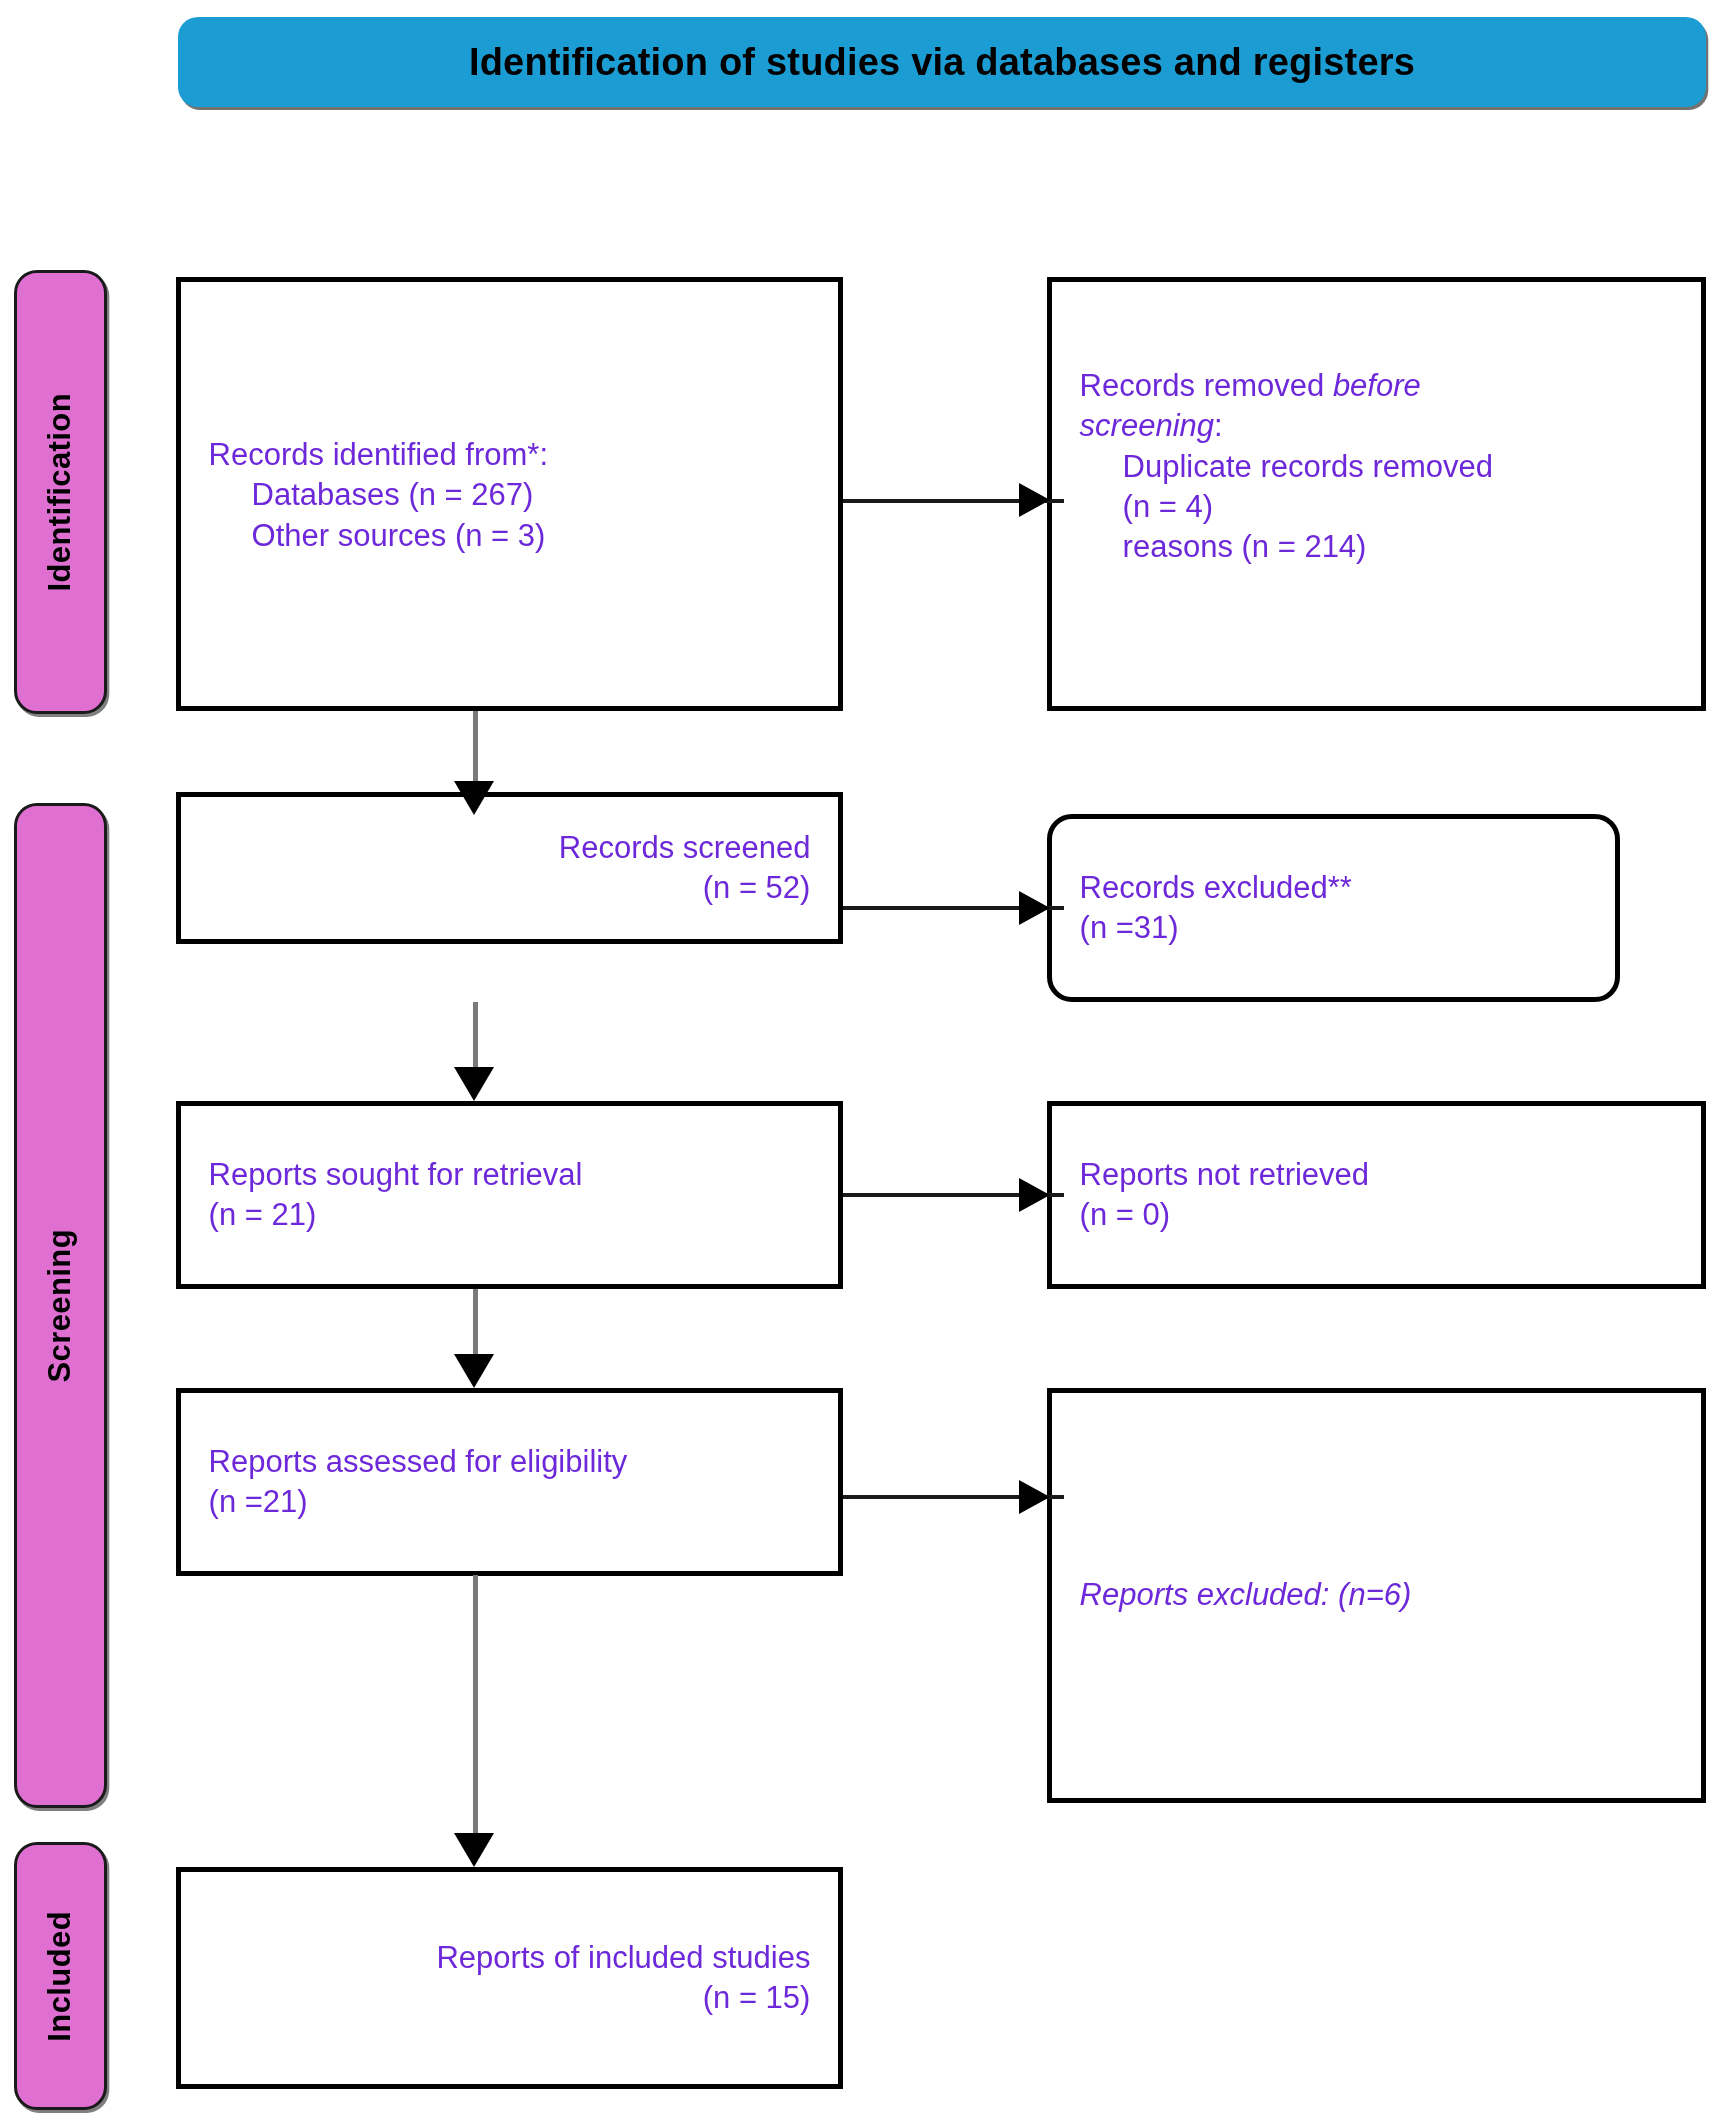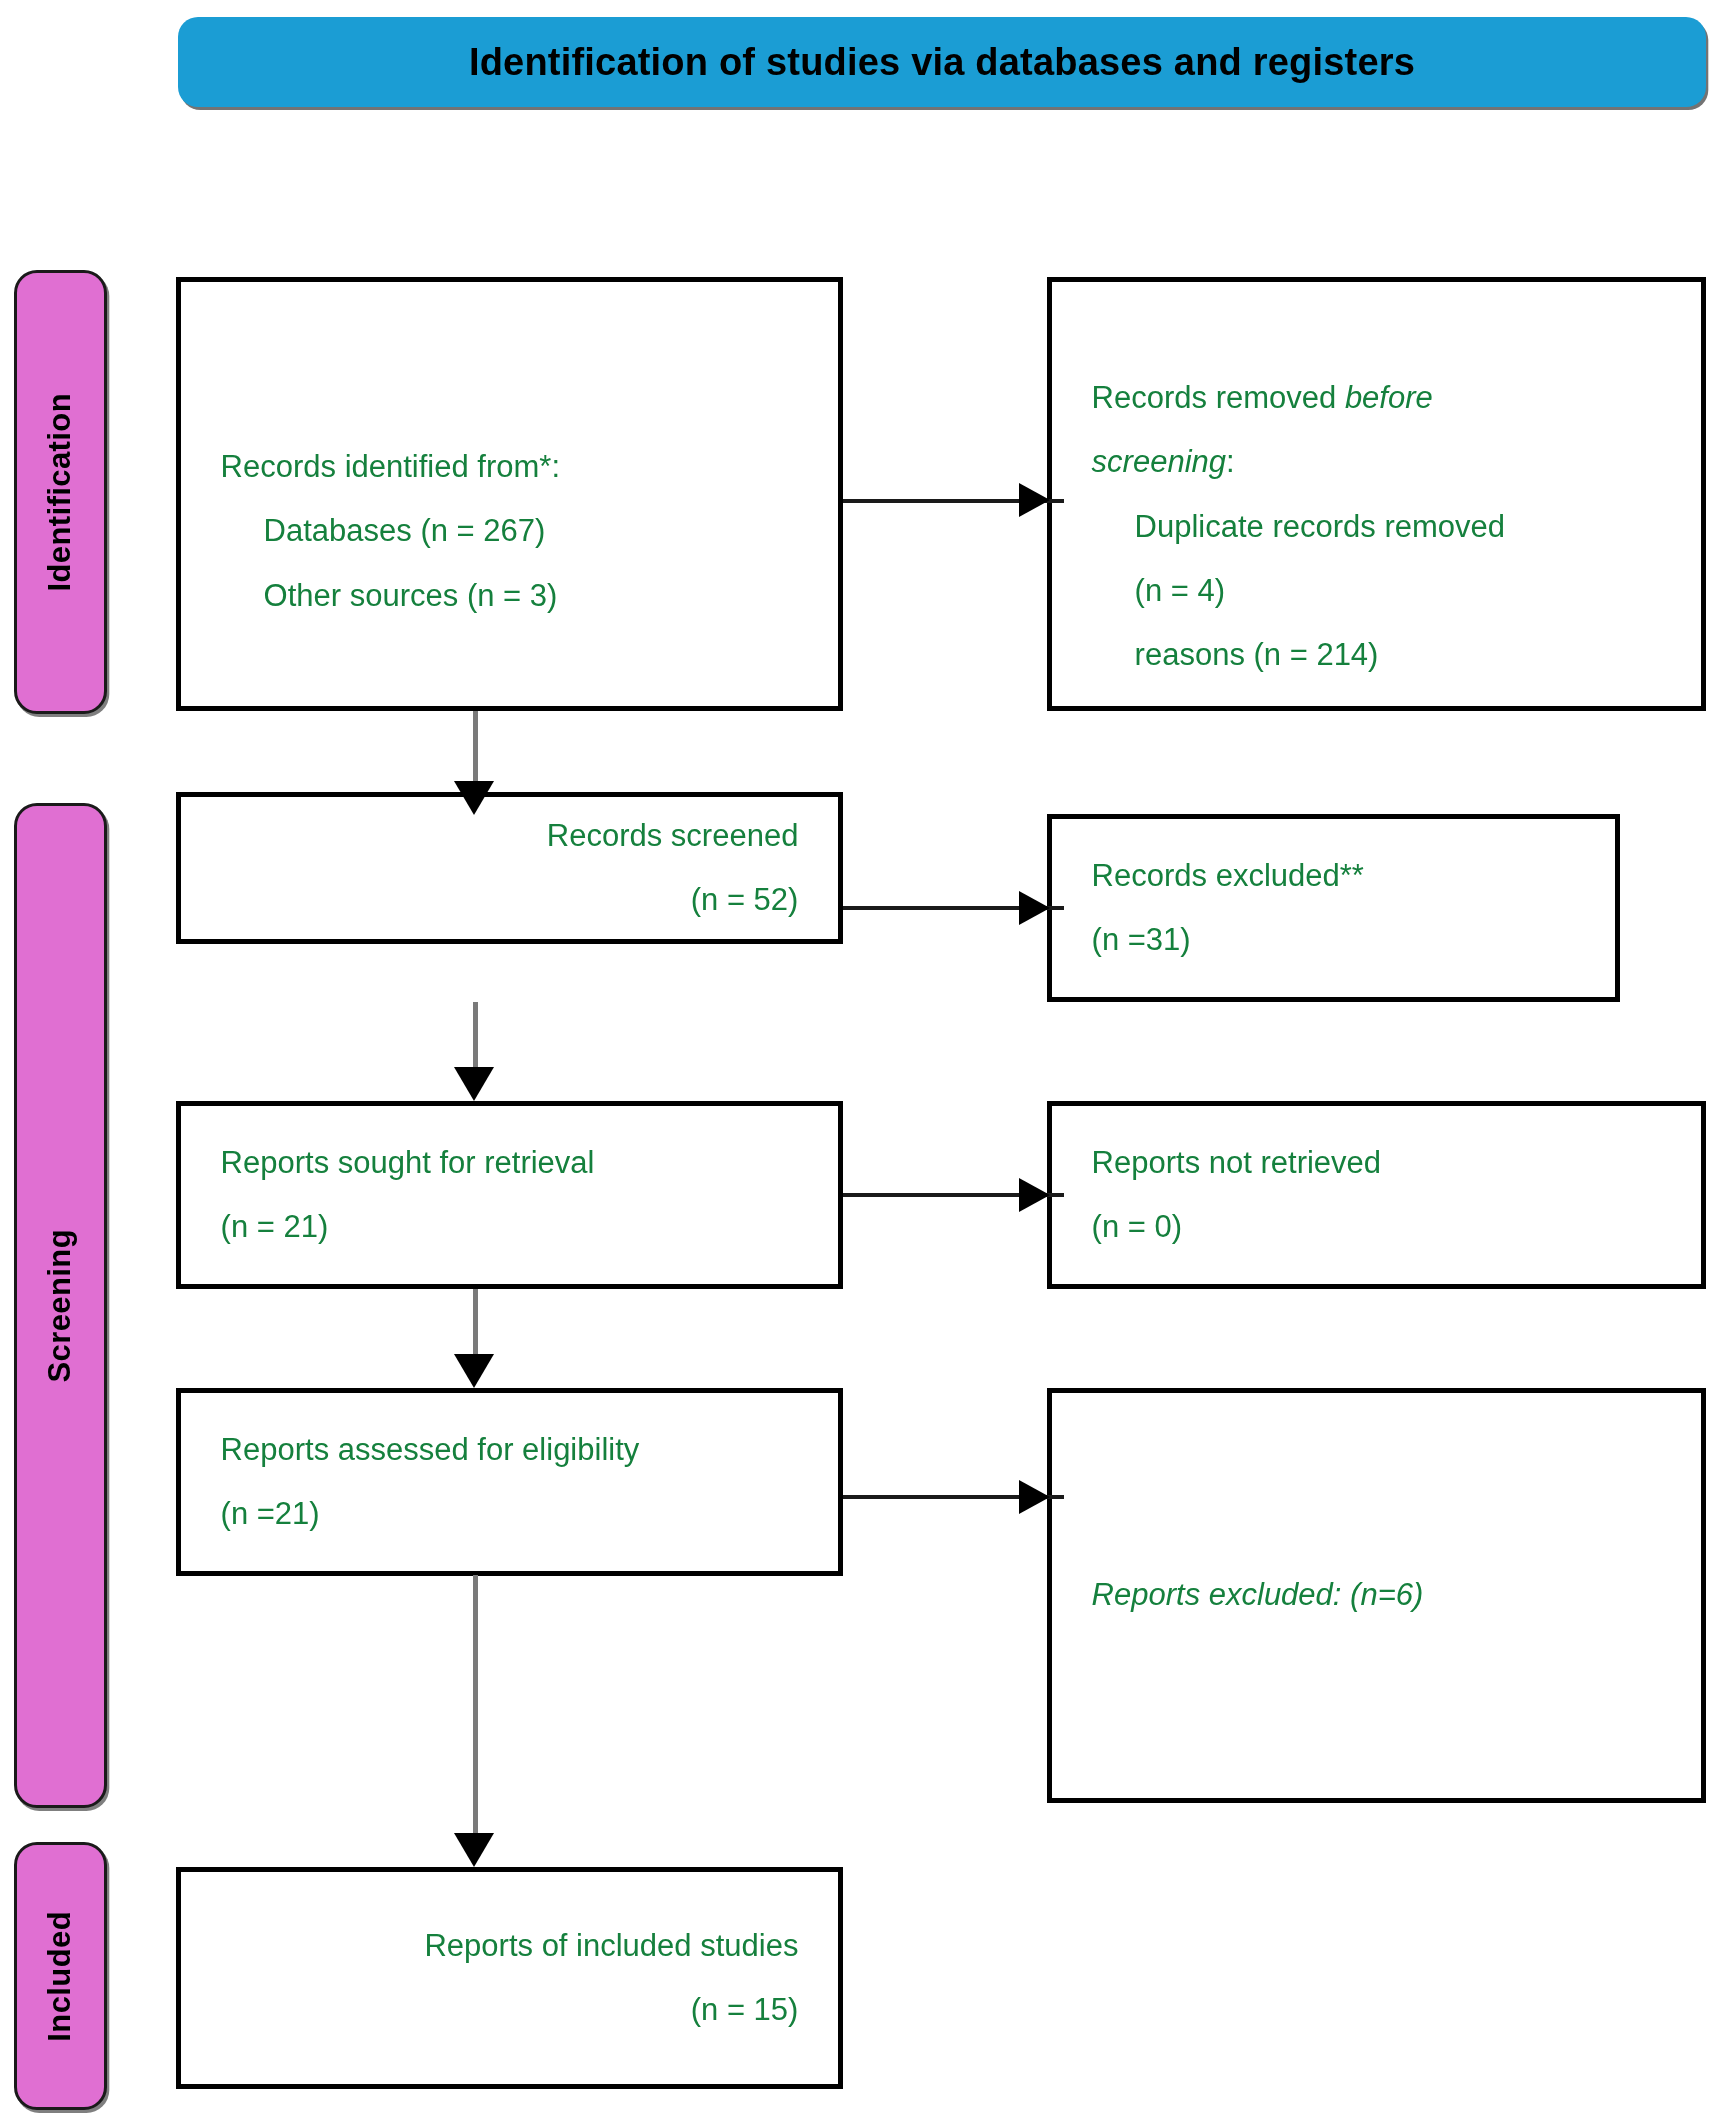--- a/index.html
+++ b/index.html
@@ -72,39 +72,39 @@
     position: absolute;
     background: #ffffff;
     border: 5.4px solid #000000;
     box-sizing: border-box;
     display: flex;
     flex-direction: column;
     justify-content: center;
     padding: 0 27.6px;
   }
   .fbox p {
-    margin: 12px;
+    margin: 0;
     font-size: 31px;
     line-height: 1.30;
-    color: #15803d;
+    color: #6d28d9;
     white-space: pre-wrap;
   }
   .fbox p.indent { padding-left: 43px; }
   .fbox p em { font-style: italic; }
 
   
   #box-identified        { left: 176px; top: 277px;  width: 667px; height: 434px; }
   #box-screened          { left: 176px; top: 792px; width: 667px; height: 152px; align-items: flex-end; }
   #box-sought            { left: 176px; top: 1101px; width: 667px; height: 188px; }
   #box-assessed          { left: 176px; top: 1388px; width: 667px; height: 188px; }
   #box-included          { left: 176px; top: 1867px; width: 667px; height: 222px; text-align: right; }
 
   
   #box-removed-before    { left: 1047px; top: 277px;  width: 659px; height: 434px; }
-  #box-records-excluded  { left: 1047px; top: 814px; width: 573px; height: 188px; }
+  #box-records-excluded  { left: 1047px; top: 814px; width: 573px; height: 188px; border-radius: 25px; }
   #box-not-retrieved     { left: 1047px; top: 1101px; width: 659px; height: 188px; }
   #box-reports-excluded  { left: 1047px; top: 1388px; width: 659px; height: 415px; font-style: italic; }
 
   
   #box-identified { justify-content: flex-start; padding-top: 153px; }
   #box-removed-before { justify-content: flex-start; padding-top: 84px; }
 
   
   .vline {
     position: absolute;

